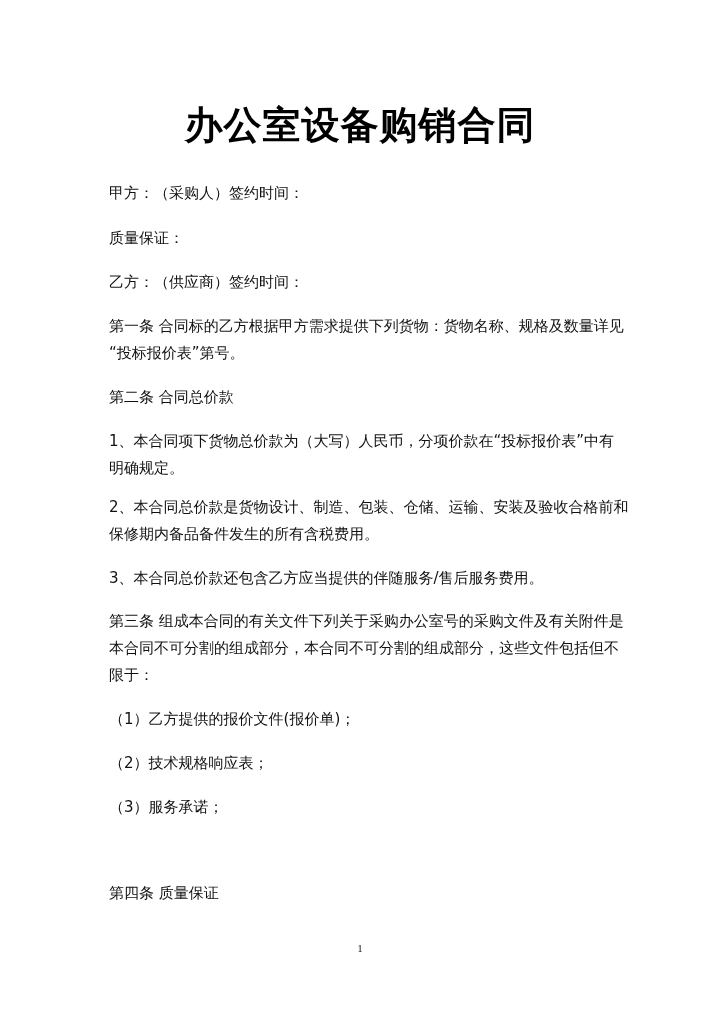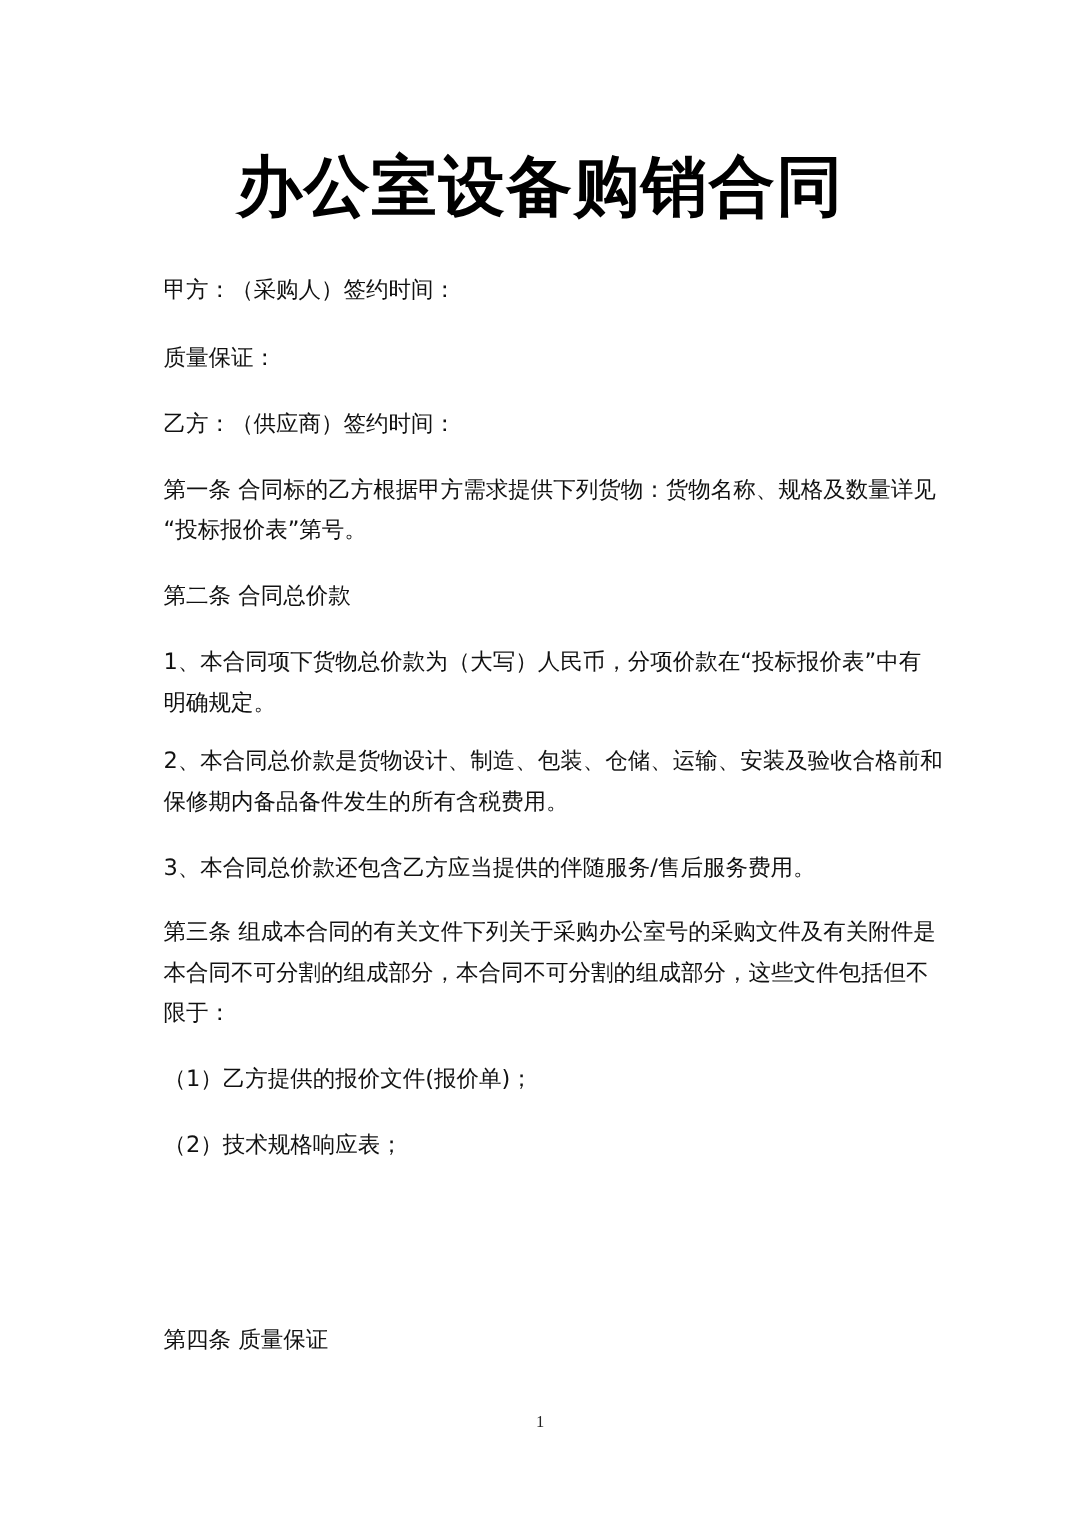--- a/index.html
+++ b/index.html
@@ -1,20 +1,20 @@
 <!DOCTYPE html>
 <html><head>
   <meta charset="utf-8">
   <style>
     html, body { margin: 0; padding: 0; background: #ffffff; }
     body { width: 720px; height: 1017px; position: relative; overflow: hidden;
       font-family: "DejaVu Sans", "Liberation Sans", sans-serif; color: #111111; }
     .page { position: absolute; left: 0; top: 0; width: 720px; height: 1017px; background: #fff; }
     .title { position: absolute; left: 0; width: 720px; top: 103px; text-align: center;
-      font-size: 44px; font-weight: bold; letter-spacing: 1px; line-height: 44px; color: #000; }
+      font-size: 38px; font-weight: bold; letter-spacing: 1px; line-height: 44px; color: #000; }
     .line { position: absolute; left: 109px; width: 520px; font-size: 15px; line-height: 20px;
       white-space: nowrap; color: #111; }
     .pagenum { position: absolute; left: 0; width: 720px; top: 942px; text-align: center;
       font-family: "Liberation Serif", serif; font-size: 11px; color: #222; }
   </style>
 </head>
 <body>
 
 <div class="page">
   <div class="title">办公室设备购销合同</div>
@@ -35,17 +35,18 @@
   <div class="line" style="top:524px">保修期内备品备件发生的所有含税费用。</div>
 
   <div class="line" style="top:568px">3、本合同总价款还包含乙方应当提供的伴随服务/售后服务费用。</div>
 
   <div class="line" style="top:611px">第三条  组成本合同的有关文件下列关于采购办公室号的采购文件及有关附件是</div>
   <div class="line" style="top:638px">本合同不可分割的组成部分，本合同不可分割的组成部分，这些文件包括但不</div>
   <div class="line" style="top:665px">限于：</div>
 
   <div class="line" style="top:709px">（1）乙方提供的报价文件(报价单)；</div>
   <div class="line" style="top:753px">（2）技术规格响应表；</div>
+  <div class="line" style="top:797px">（3）服务承诺；</div>
 
   <div class="line" style="top:883px">第四条  质量保证</div>
 
   <div class="pagenum">1</div>
 </div>
 
 </body></html>

